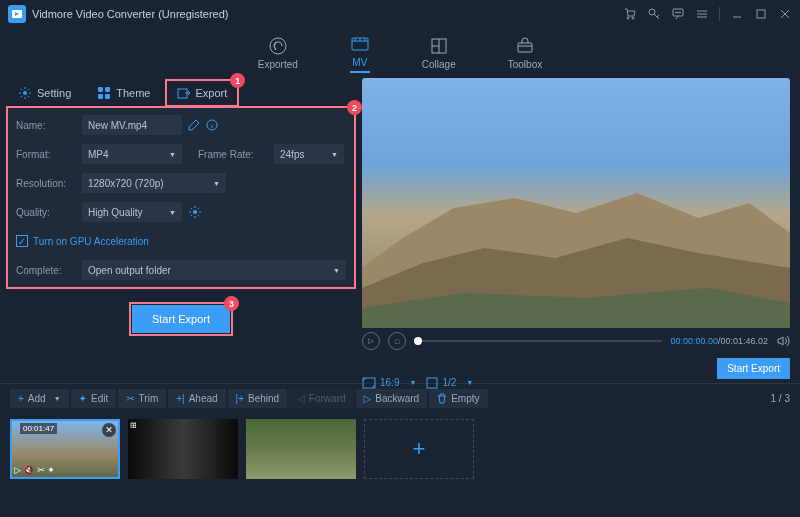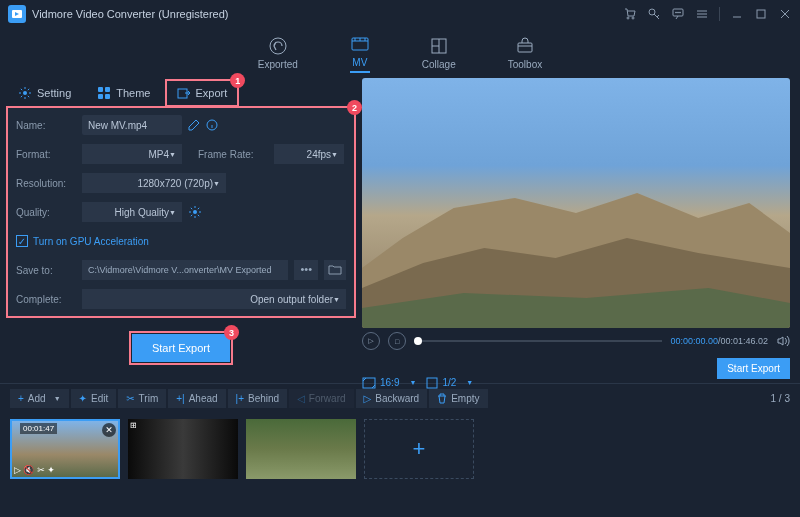--- a/index.html
+++ b/index.html
@@ -21,21 +21,21 @@
 .tabs { display:flex; height:30px; align-items:center; gap:6px; }
 .tab { display:flex; align-items:center; gap:5px; padding:5px 10px; cursor:pointer; color:#b8c5d6; }
 .tab-icon { width:14px; height:14px; color:#3b9df5; }
 .tab.active { position:relative; }
 .highlight-box { border:2px solid #f77a8c; position:absolute; }
 .badge { position:absolute; width:15px; height:15px; border-radius:50%; background:#f04a5f; color:#fff; font-size:9px; display:flex; align-items:center; justify-content:center; font-weight:bold; }
 .form { background:#1f2a3a; padding:6px 8px; display:flex; flex-direction:column; gap:7px; }
 .row { display:flex; align-items:center; gap:6px; min-height:22px; }
 .label { width:60px; color:#8a9aad; font-size:10px; }
 .input { background:#2a3648; border:none; color:#b8c5d6; padding:3px 6px; font-size:10px; height:20px; border-radius:2px; }
-.select { background:#2a3648; color:#b8c5d6; padding:2px 6px; font-size:10px; height:20px; display:flex; align-items:center; justify-content:flex-end; cursor:pointer; }
+.select { background:#2a3648; color:#b8c5d6; padding:2px 6px; font-size:10px; height:20px; display:flex; align-items:center; justify-content:space-between; cursor:pointer; }
 .gear { color:#3b9df5; cursor:pointer; }
 .chk { display:flex; align-items:center; gap:5px; color:#3b9df5; font-size:10px; }
 .chkbox { width:12px; height:12px; border:1px solid #3b9df5; display:flex; align-items:center; justify-content:center; color:#3b9df5; }
 .path-box { flex:1; background:#2a3648; padding:3px 6px; font-size:9px; height:20px; display:flex; align-items:center; color:#9aabbf; }
 .dots { background:#2a3648; padding:3px 6px; height:20px; cursor:pointer; color:#9aabbf; }
 .folder-btn { width:22px; height:20px; background:#2a3648; display:flex; align-items:center; justify-content:center; cursor:pointer; }
 .export-btn { background:#3b9df5; color:#fff; padding:8px 20px; border:none; cursor:pointer; font-size:11px; margin:20px auto 0; display:block; }
 .right-panel { flex:1; padding:0 10px 0 0; }
 .preview { width:100%; height:250px; background:linear-gradient(180deg,#7fb3e8 0%,#6fa3d8 35%,#b5a78a 55%,#8a7a5f 100%); border-radius:3px; position:relative; overflow:hidden; }
 .mountain { position:absolute; bottom:0; width:100%; height:60%; }
@@ -236,30 +236,20 @@
               </svg>
             </span>
         </div>
         <div class="row">
           <div class="chk">
             <div class="chkbox">✓</div>
             <span>Turn on GPU Acceleration</span>
           </div>
         </div>
         <div class="row">
-          <span class="label">Save to:</span>
-          <div class="path-box">C:\Vidmore\Vidmore V...onverter\MV Exported</div>
-          <div class="dots">•••</div>
-          <div class="folder-btn">
-              <svg width="14" height="12" viewBox="0 0 14 12" stroke="#8a9aad" fill="none">
-                <path d="M1 2h4l1 1h7v7H1z"></path>
-              </svg>
-            </div>
-        </div>
-        <div class="row">
           <span class="label">Complete:</span>
           <div class="select" style="flex:1;">
               <span>Open output folder</span>
               <span class="tri">▼</span>
             </div>
         </div>
       </div>
     </div>
 
     <div style="position:relative;width:fit-content;margin:18px auto 0;">

